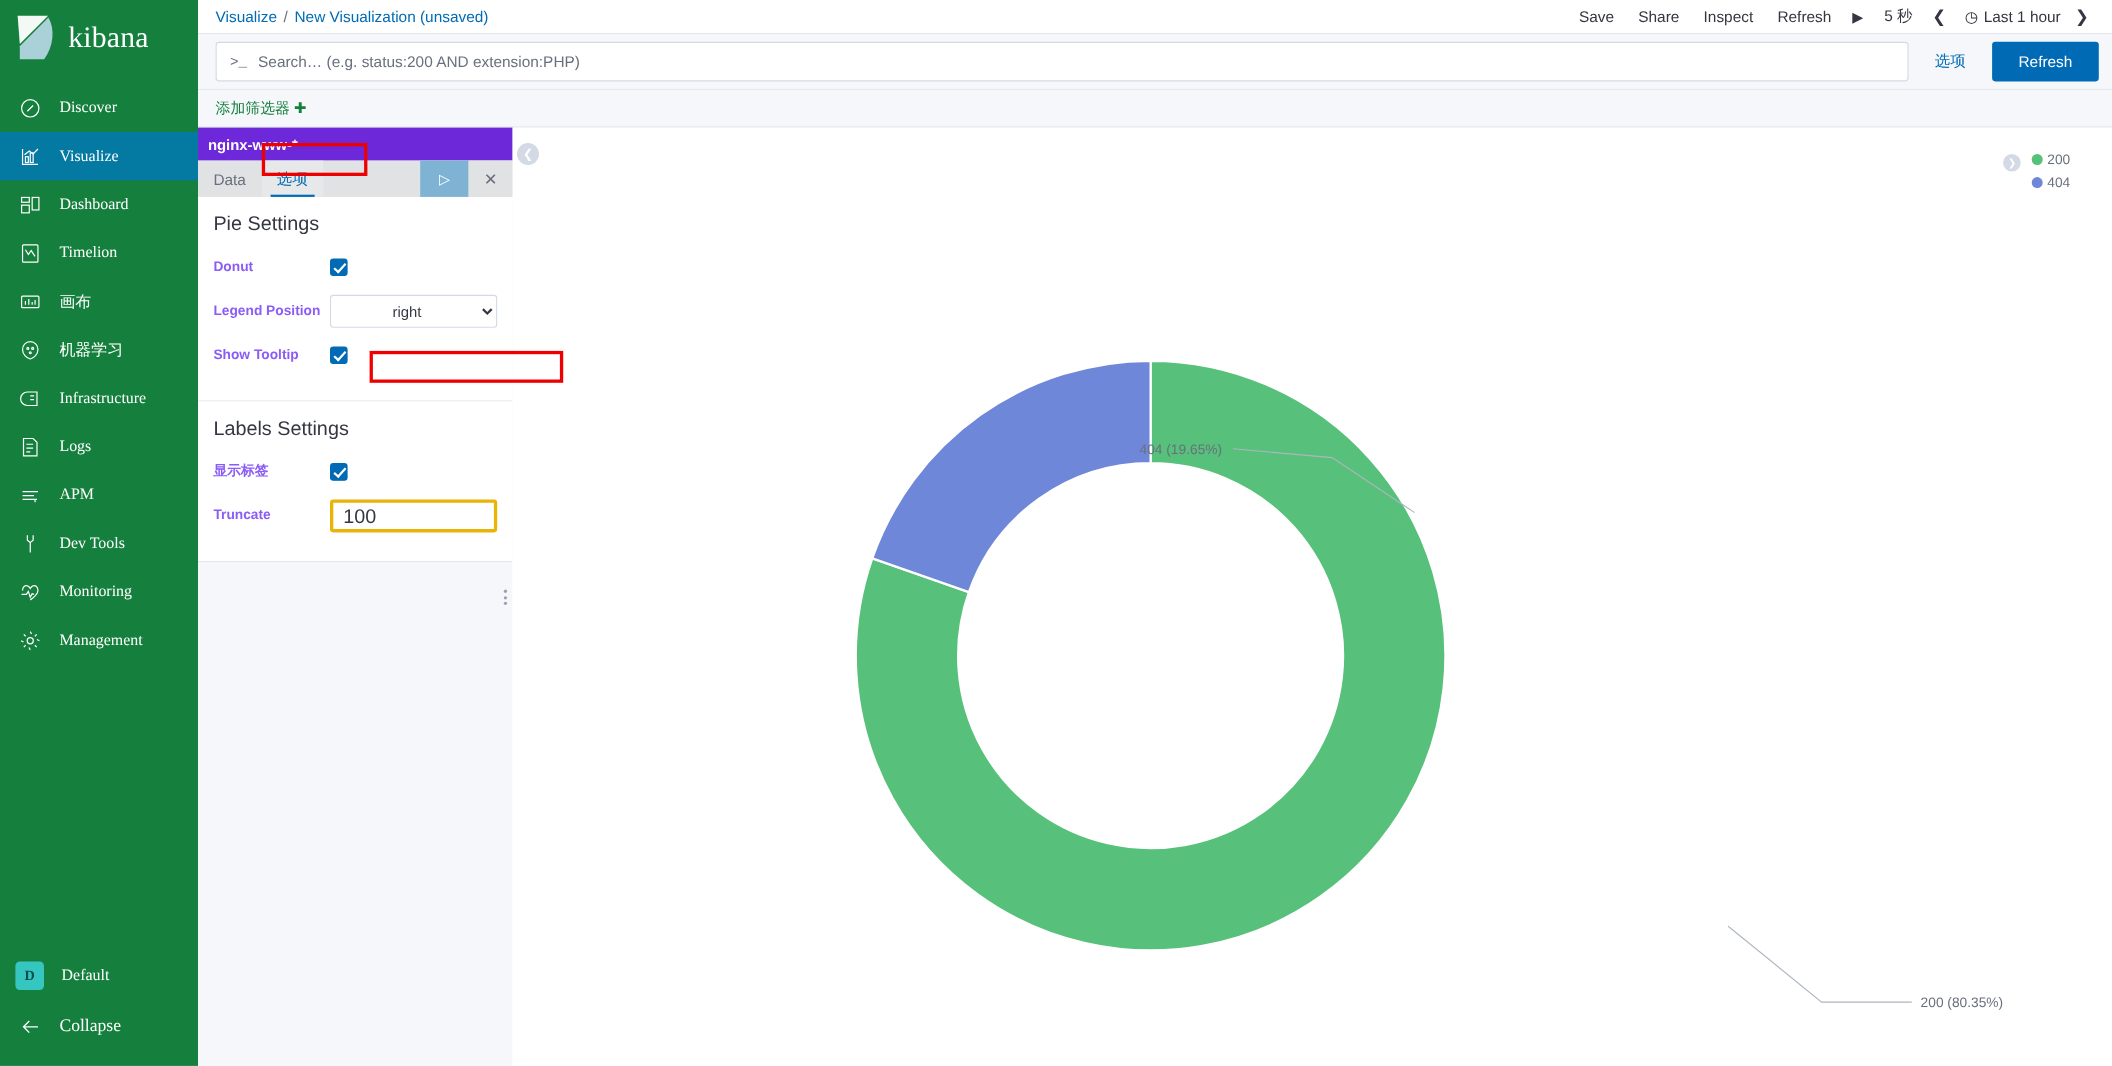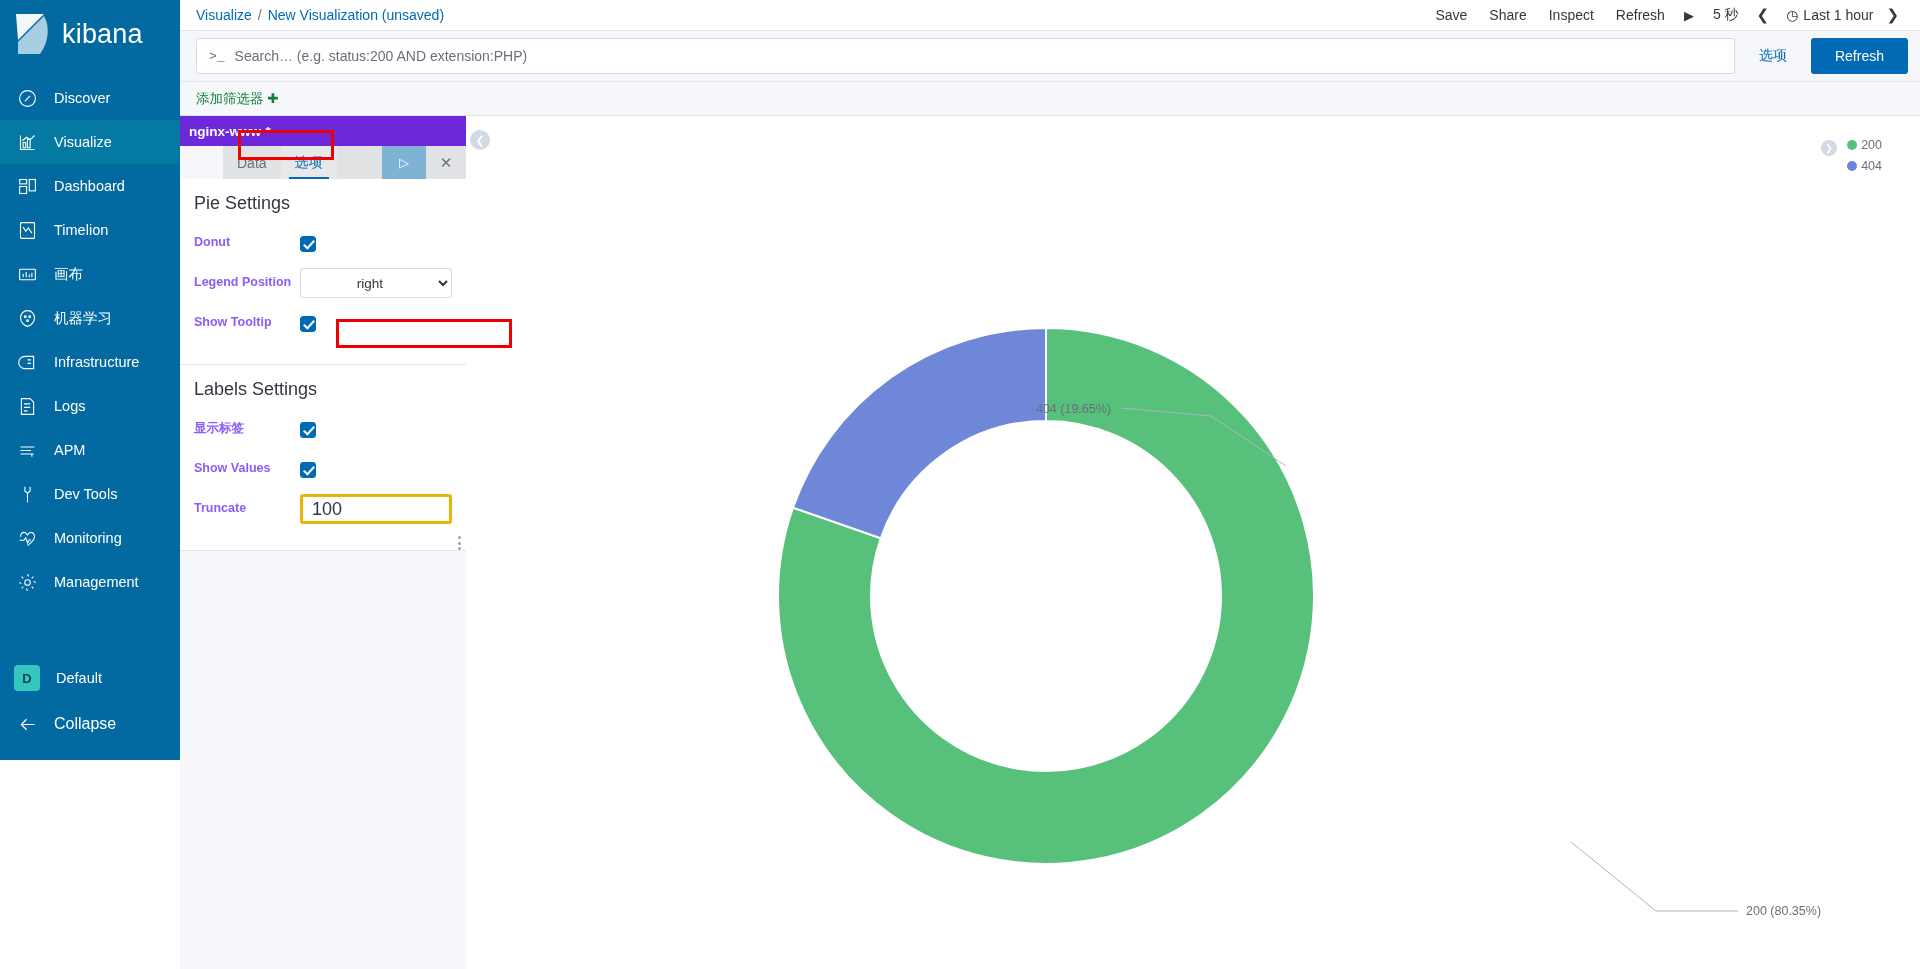--- a/index.html
+++ b/index.html
@@ -6,25 +6,26 @@
   html, body {
     width: 1920px; height: 969px;
     font-family: "Liberation Sans", sans-serif;
     background: #ffffff;
     overflow: hidden;
   }
   #app { position: relative; width: 1920px; height: 969px; display: flex; }
 
   
   .sidebar {
-    width: 180px; height: 760px;
-    background: #0369a1;
+    width: 180px; height: 969px;
+    background: #15803d;
     flex: 0 0 180px;
     position: relative;
     color: #fff;
+    font-family: Liberation Serif, serif;
   }
   .kb-logo-row {
     height: 68px; display: flex; align-items: center; padding-left: 14px; gap: 10px;
   }
   .kb-mark { width: 38px; height: 40px; position: relative; }
   .kb-name { font-size: 27px; font-weight: 400; letter-spacing: .2px; color:#fff; }
   .nav-list { margin-top: 8px; }
   .nav-item {
     height: 44px; display: flex; align-items: center; gap: 16px;
     padding-left: 16px; font-size: 14.5px; color: #ffffff; cursor: pointer;
@@ -85,21 +86,21 @@
   .add-filter { color:#15803d; font-size: 13.5px; cursor:pointer; }
 
   
   .editor { display:flex; height: calc(969px - 30px - 52px - 34px); }
 
   .side-panel { width: 286px; flex: 0 0 286px; background:#f5f7fa; position:relative; }
   .index-title {
     height: 30px; background:#6d28d9; color:#fff; font-size: 13.5px; font-weight:700;
     display:flex; align-items:center; padding-left: 9px;
   }
-  .tabbar { height: 33px; background:#e1e2e4; display:flex; align-items:stretch; position:relative;margin-left:43px; }
+  .tabbar { height: 33px; background:#e1e2e4; display:flex; align-items:stretch; position:relative; }
   .tab {
     padding: 0 14px; display:flex; align-items:center; font-size: 14px; color:#69707d; cursor:pointer;
     position:relative;
   }
   .tab.active { background:#e7e8ea; color:#006bb4; }
   .tab.active::after {
     content:""; position:absolute; left: 8px; right: 8px; bottom: 0; height: 2px; background:#006bb4;
   }
   .tab-spacer { flex: 1 1 auto; }
   .apply-btn {
@@ -396,26 +397,20 @@
 
           <div class="card">
             <h3>Labels Settings</h3>
             <div class="frow">
               <div class="flabel">显示标签</div>
               <div class="fctl">
                 <input type="checkbox" class="cbx" checked="" style="">
               </div>
             </div>
             <div class="frow">
-              <div class="flabel">Show Values</div>
-              <div class="fctl">
-                <input type="checkbox" class="cbx" checked="" style="">
-              </div>
-            </div>
-            <div class="frow">
               <div class="flabel">Truncate</div>
               <div class="fctl">
                 <input type="text" class="txt" value="100" style="">
               </div>
             </div>
           </div>
         </div>
 
         <div class="resize-handle">
           <i></i>

